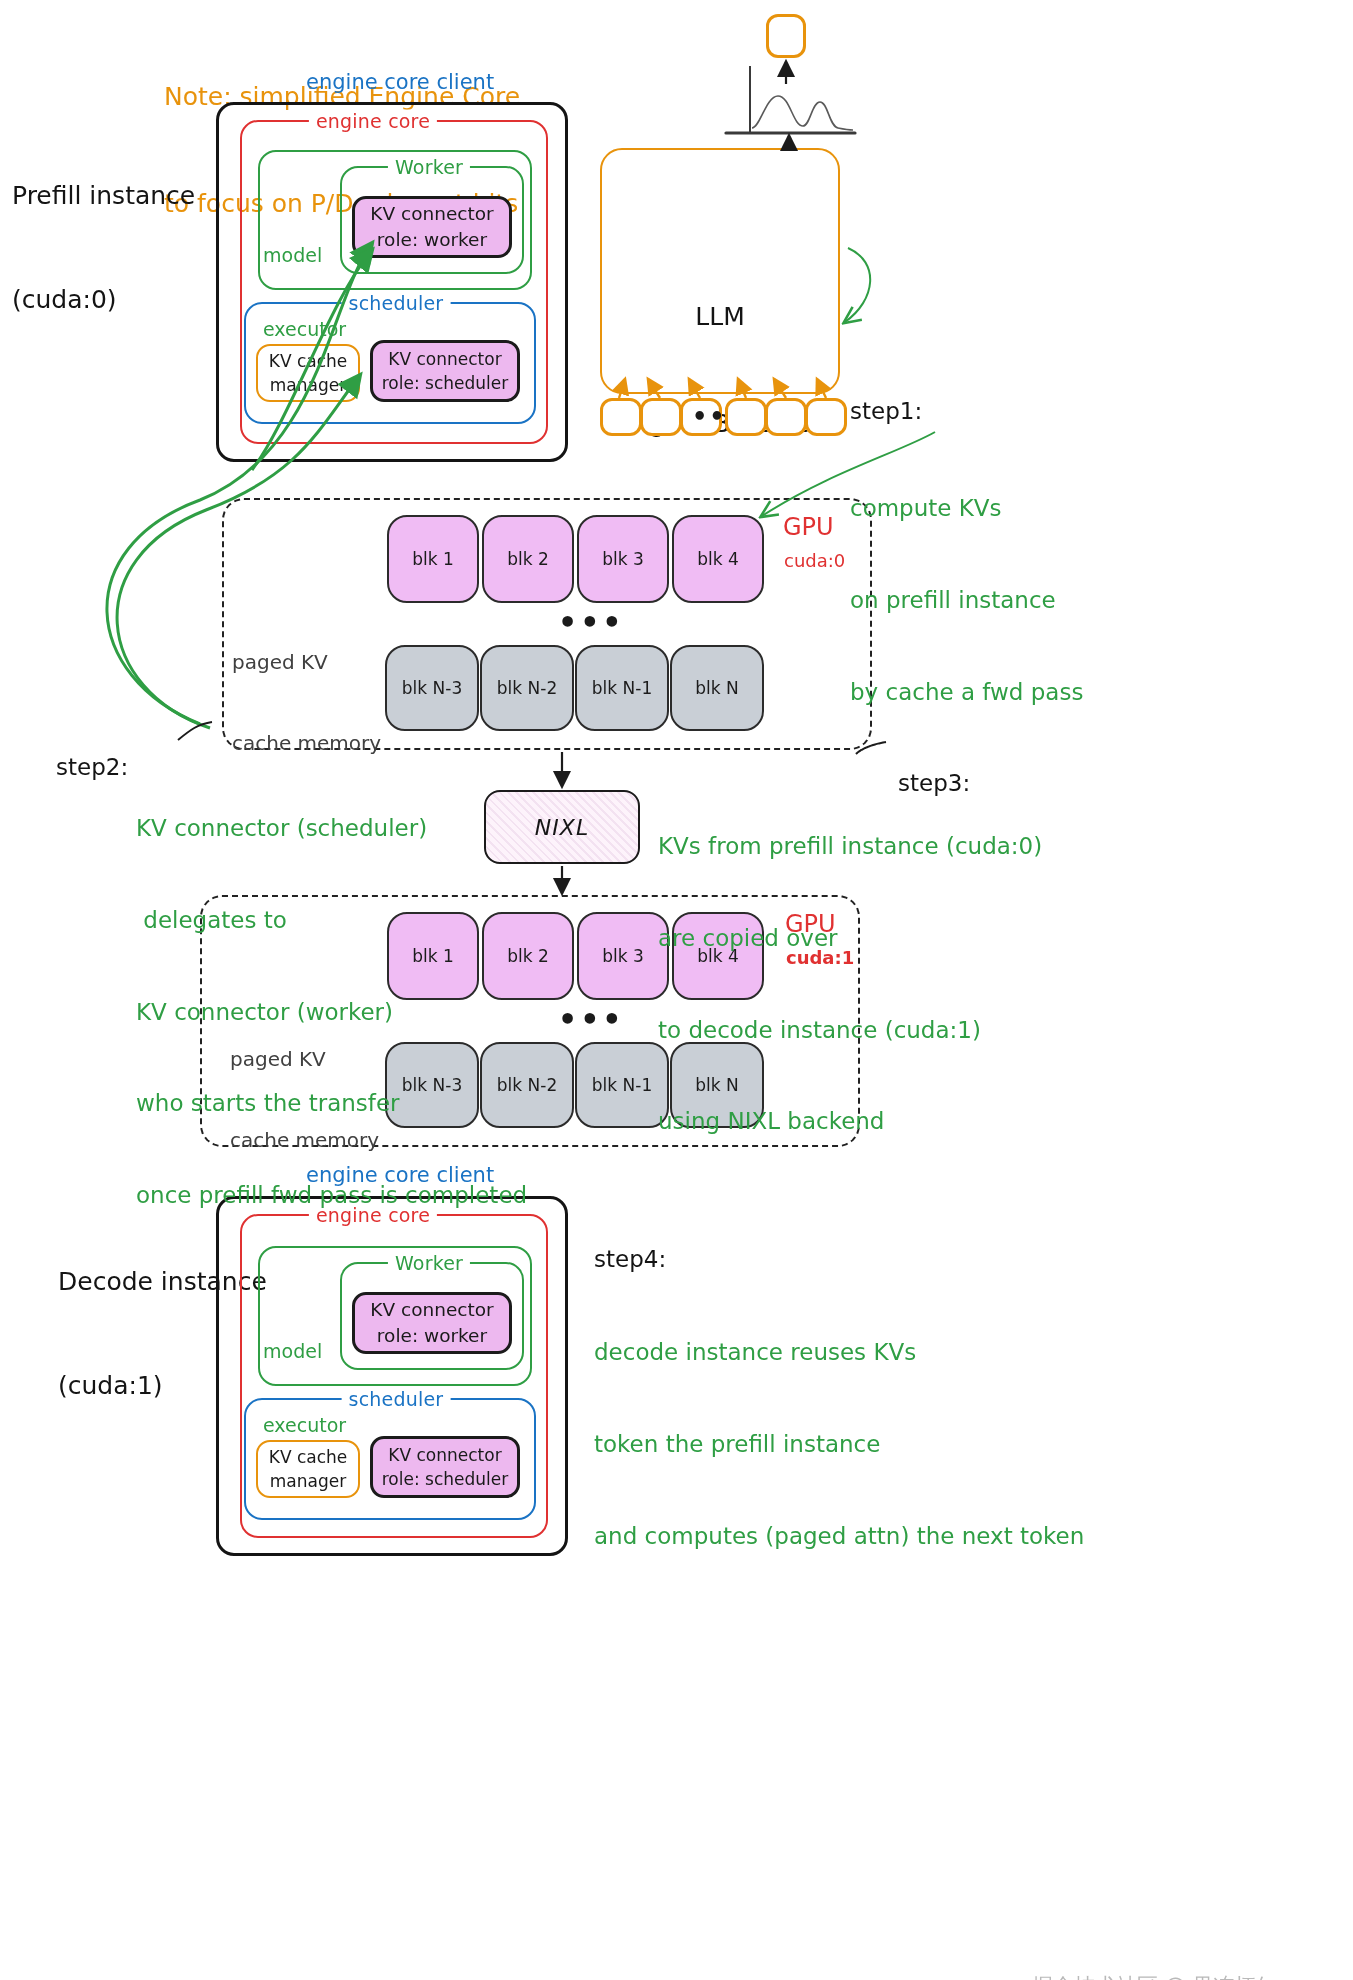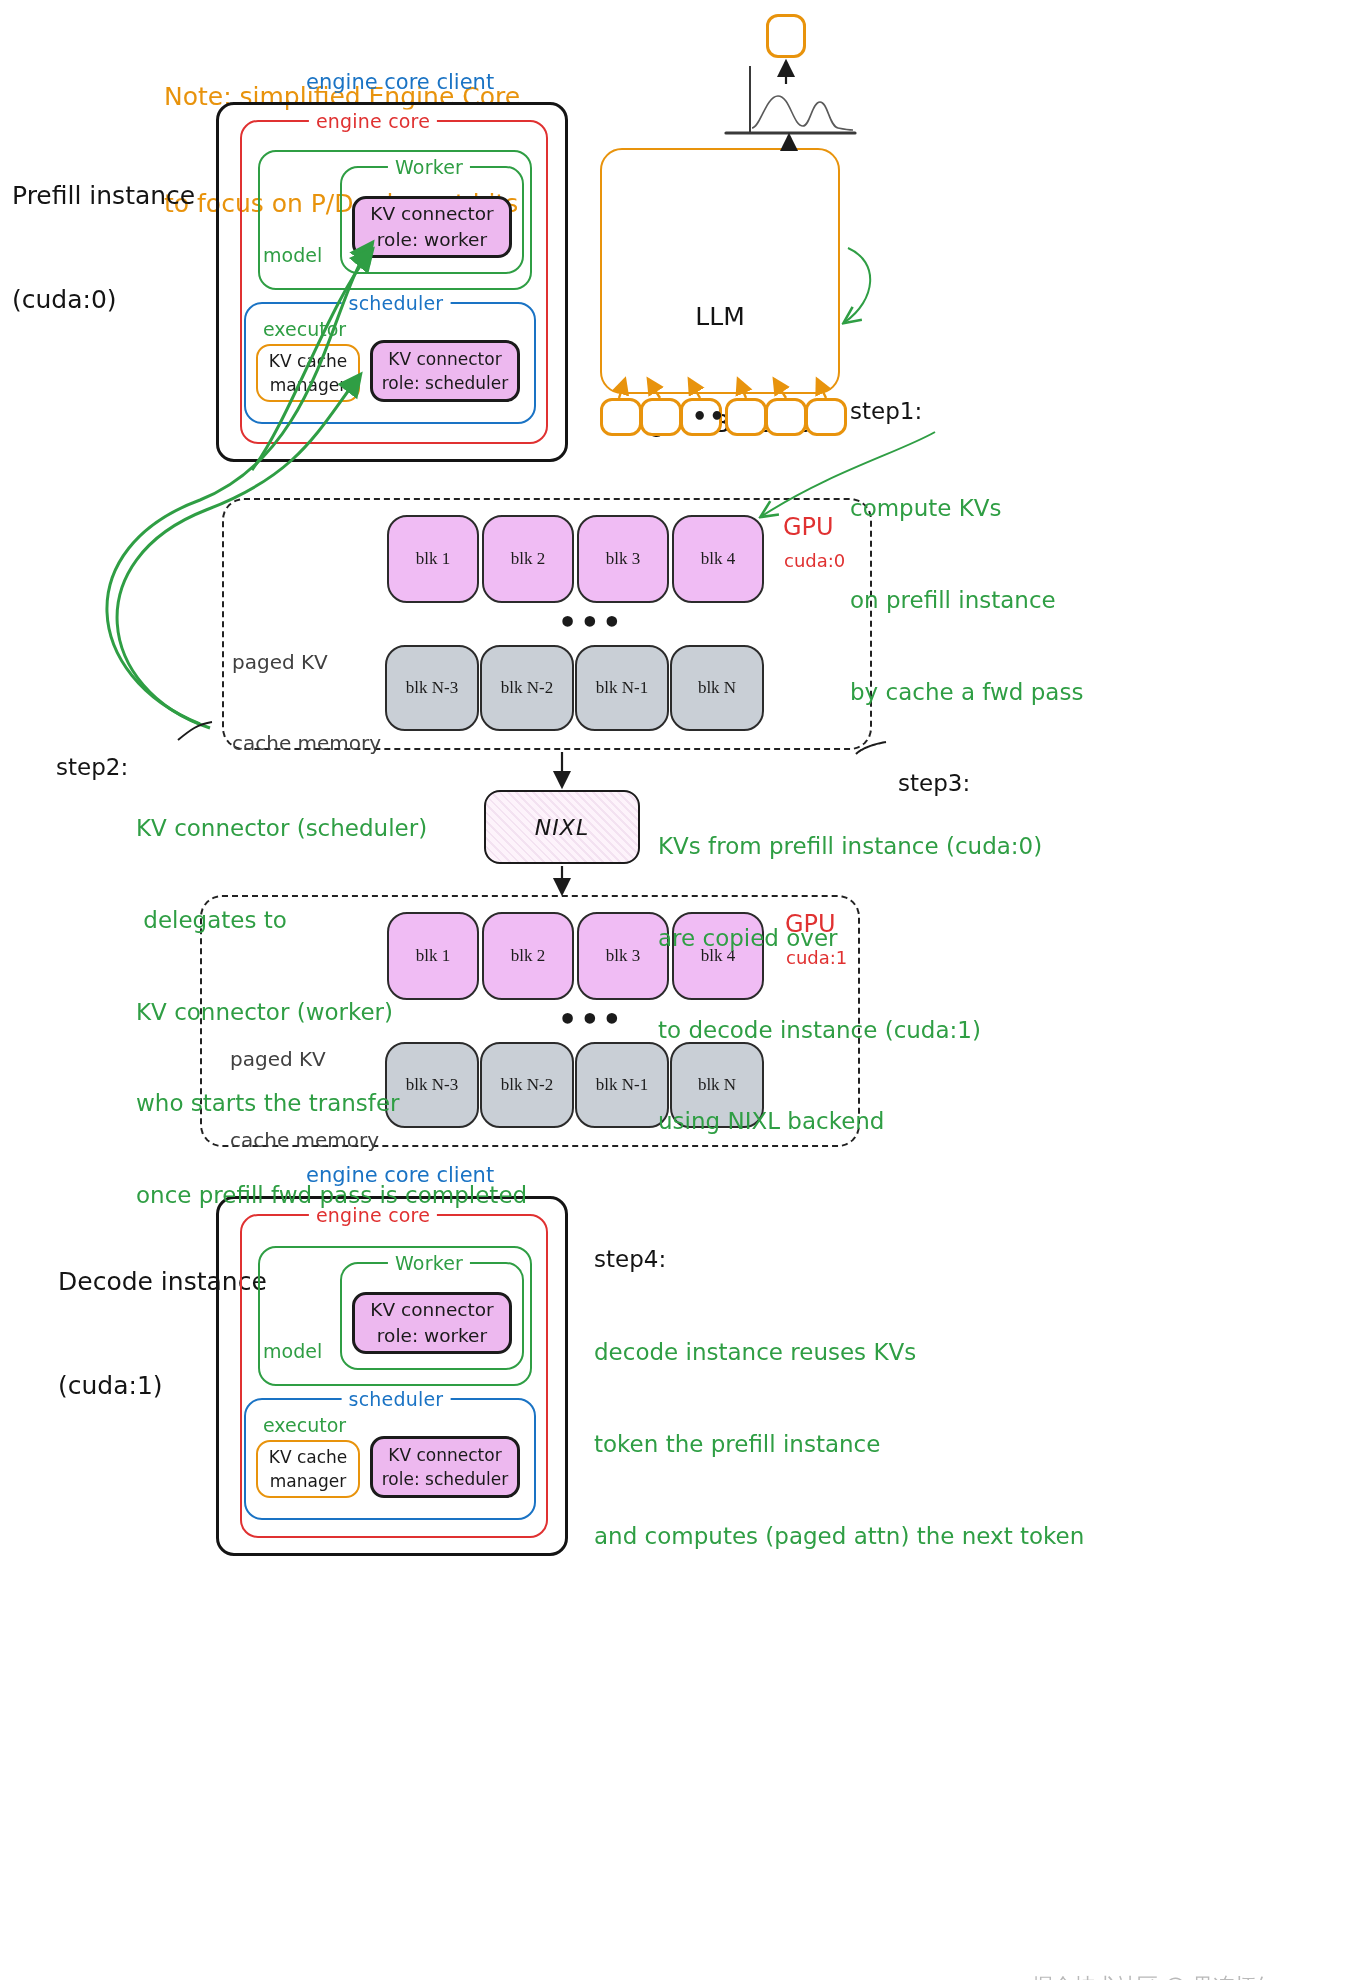--- a/index.html
+++ b/index.html
@@ -40,21 +40,21 @@
   }
   .innerlabel{position:absolute;font-size:19px;line-height:1.3;white-space:pre;}
 
   
   .gpuregion{position:absolute;border:2.6px dashed #222;border-radius:22px;box-sizing:border-box;}
 
   
   .blk-cell{
     position:absolute;border:2.6px solid #2b2b2b;border-radius:20px;
     display:flex;align-items:center;justify-content:center;
-    font-size:17px;color:#1c1c1c;box-sizing:border-box;font-family:Liberation Serif, serif;
+    font-size:17px;color:#1c1c1c;box-sizing:border-box;
   }
   .blk-pink{background:#f0bcf4;}
   .blk-gray{background:#c9cfd6;}
 
   .dots{position:absolute;font-size:30px;letter-spacing:3px;color:#1b1b1b;font-weight:700;line-height:1;}
 
   
   .tok{position:absolute;border:3px solid #e8930c;border-radius:12px;box-sizing:border-box;background:#fff;}
 
   
@@ -167,21 +167,21 @@
 
   <div class="blk-cell blk-gray" style="left:385px;top:645px;width:94px;height:86px;">blk N-3</div>
   <div class="blk-cell blk-gray" style="left:480px;top:645px;width:94px;height:86px;">blk N-2</div>
   <div class="blk-cell blk-gray" style="left:575px;top:645px;width:94px;height:86px;">blk N-1</div>
   <div class="blk-cell blk-gray" style="left:670px;top:645px;width:94px;height:86px;">blk N</div>
 
   <div class="nixl" style="left:484px;top:790px;width:156px;height:74px;">NIXL</div>
 
   <div class="gpuregion" style="left:200px;top:895px;width:660px;height:252px;"></div>
   <div class="gpulabel" style="left:785px;top:910px;">GPU</div>
-  <div class="gpusub" style="left:786px;top:947px;">cuda:1</div>
+  <div class="gpusub" style="left:786px;top:947px;font-weight:bold;">cuda:1</div>
   <div class="pagedlabel" style="left:230px;top:992px;">
     <div>paged KV</div>
     <div>cache memory</div>
   </div>
 
   <div class="blk-cell blk-pink" style="left:387px;top:912px;width:92px;height:88px;">blk 1</div>
   <div class="blk-cell blk-pink" style="left:482px;top:912px;width:92px;height:88px;">blk 2</div>
   <div class="blk-cell blk-pink" style="left:577px;top:912px;width:92px;height:88px;">blk 3</div>
   <div class="blk-cell blk-pink" style="left:672px;top:912px;width:92px;height:88px;">blk 4</div>
 

